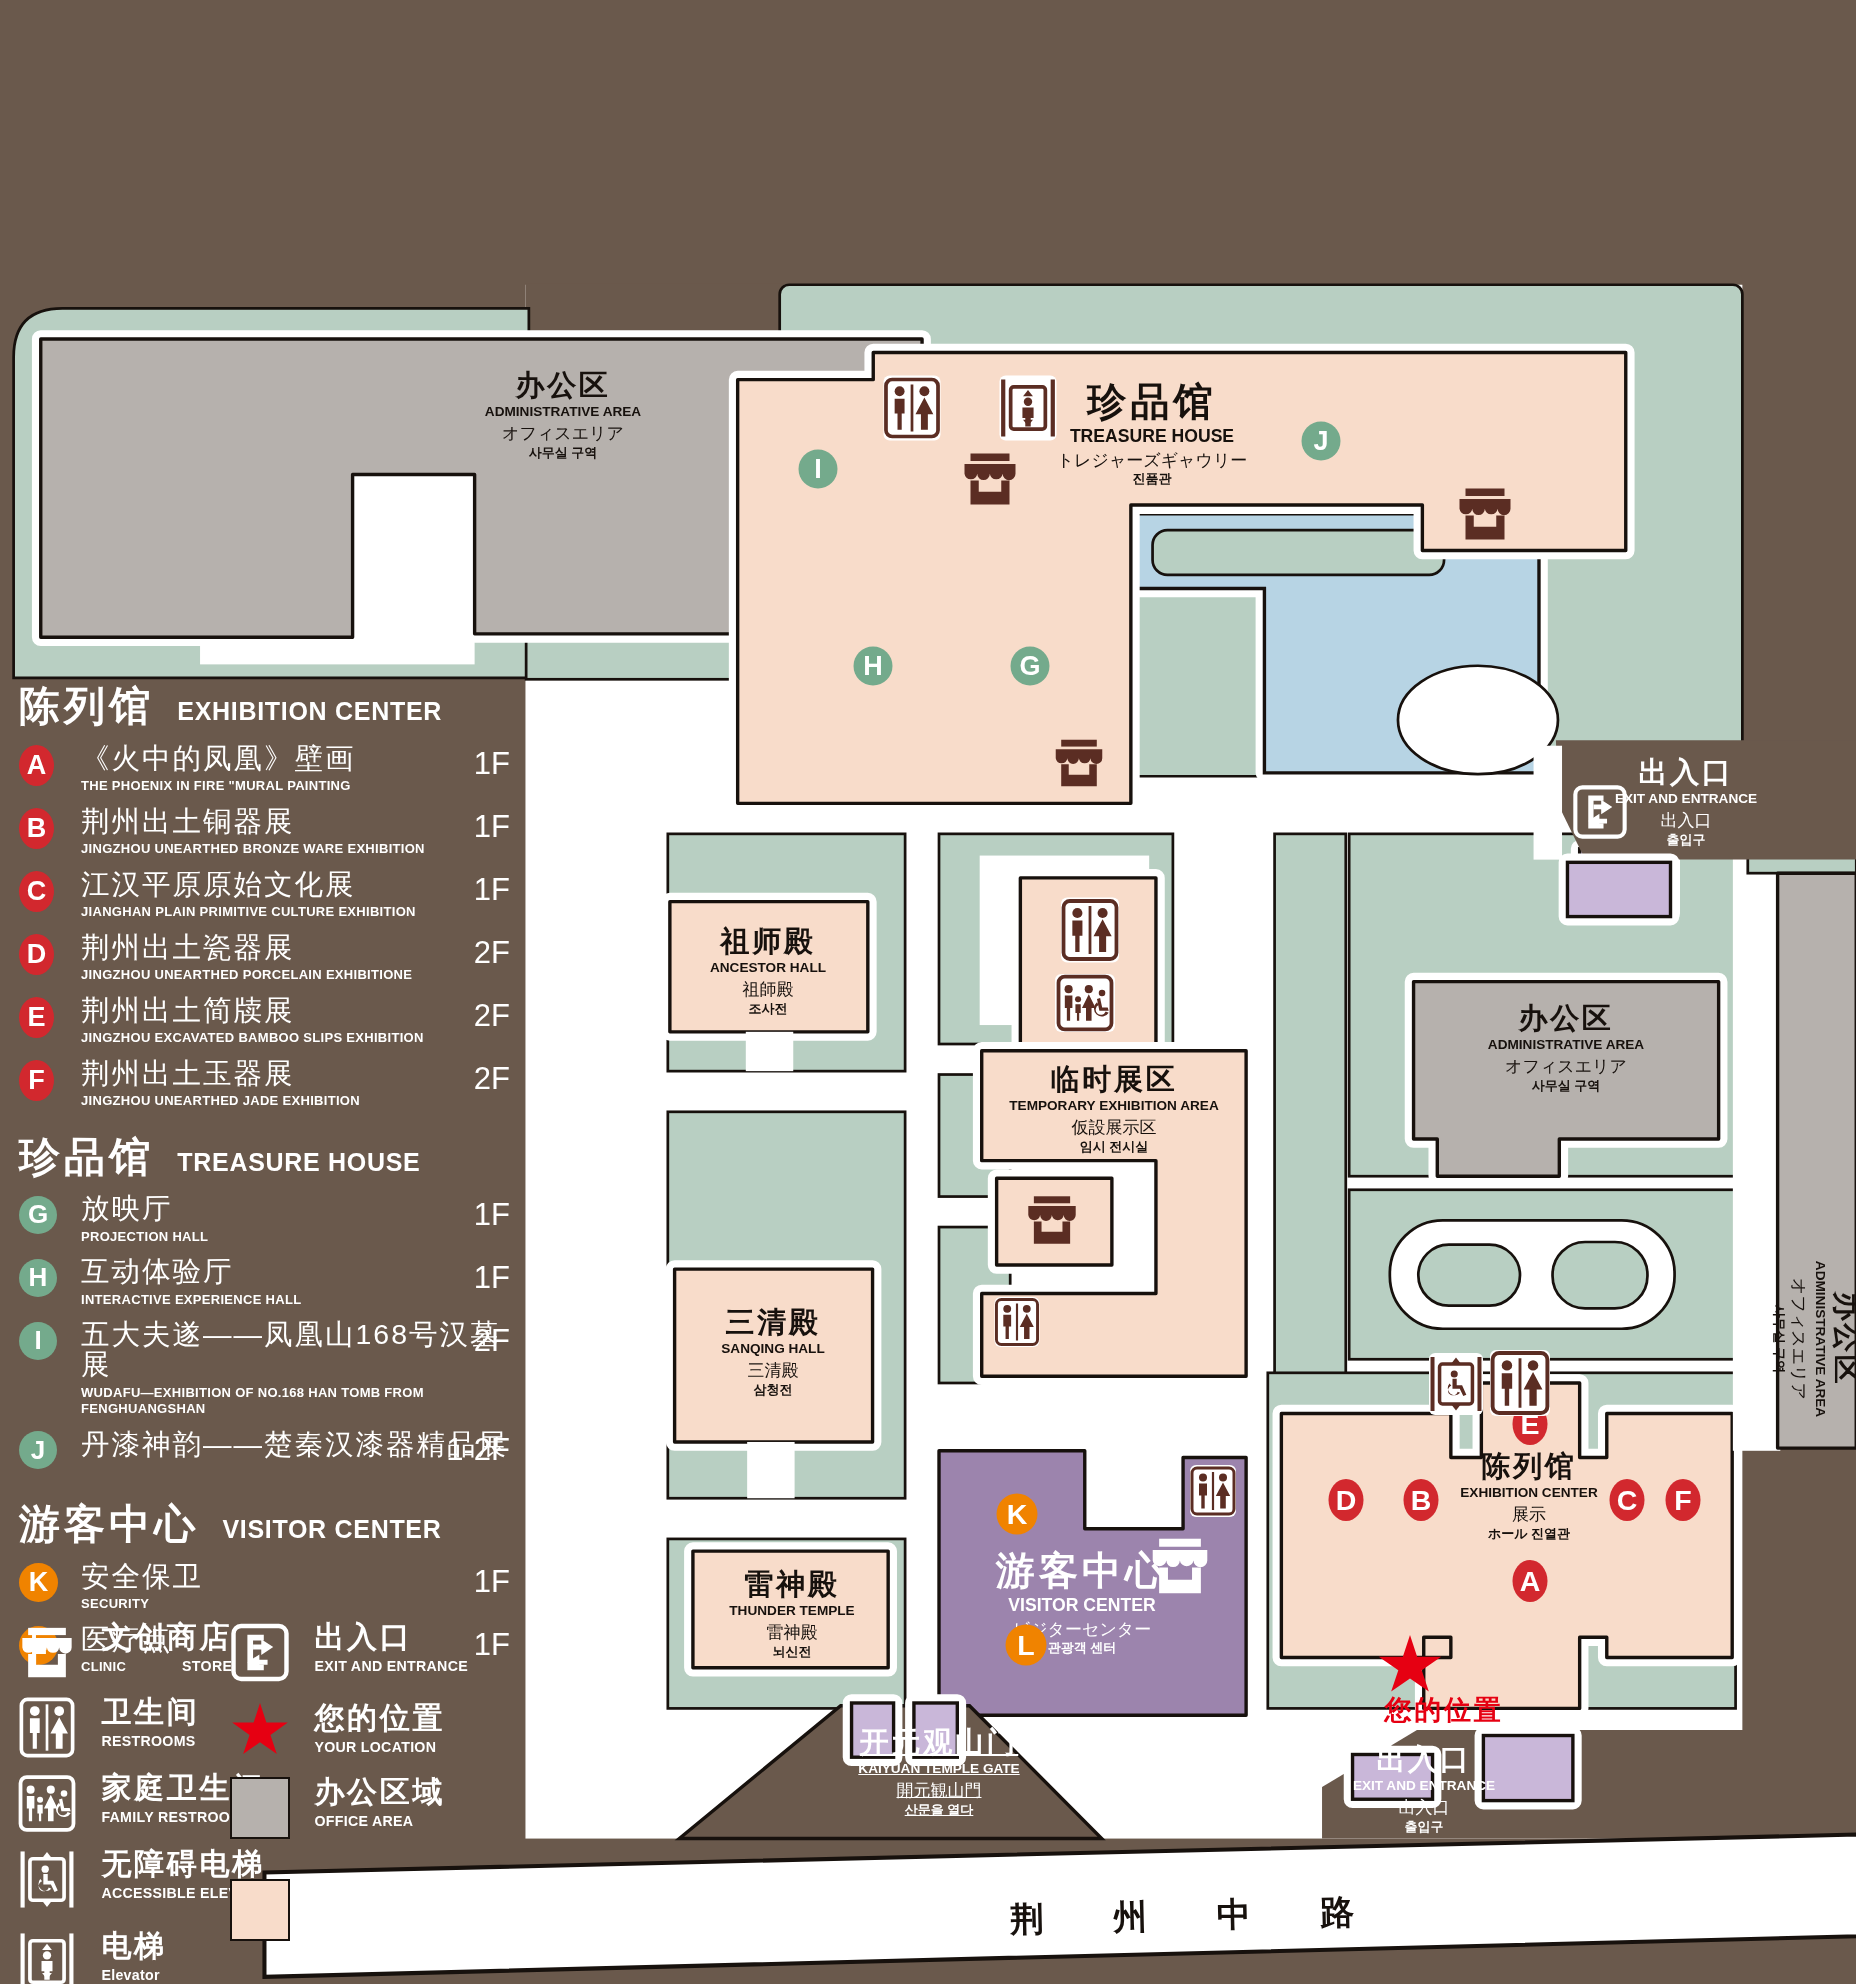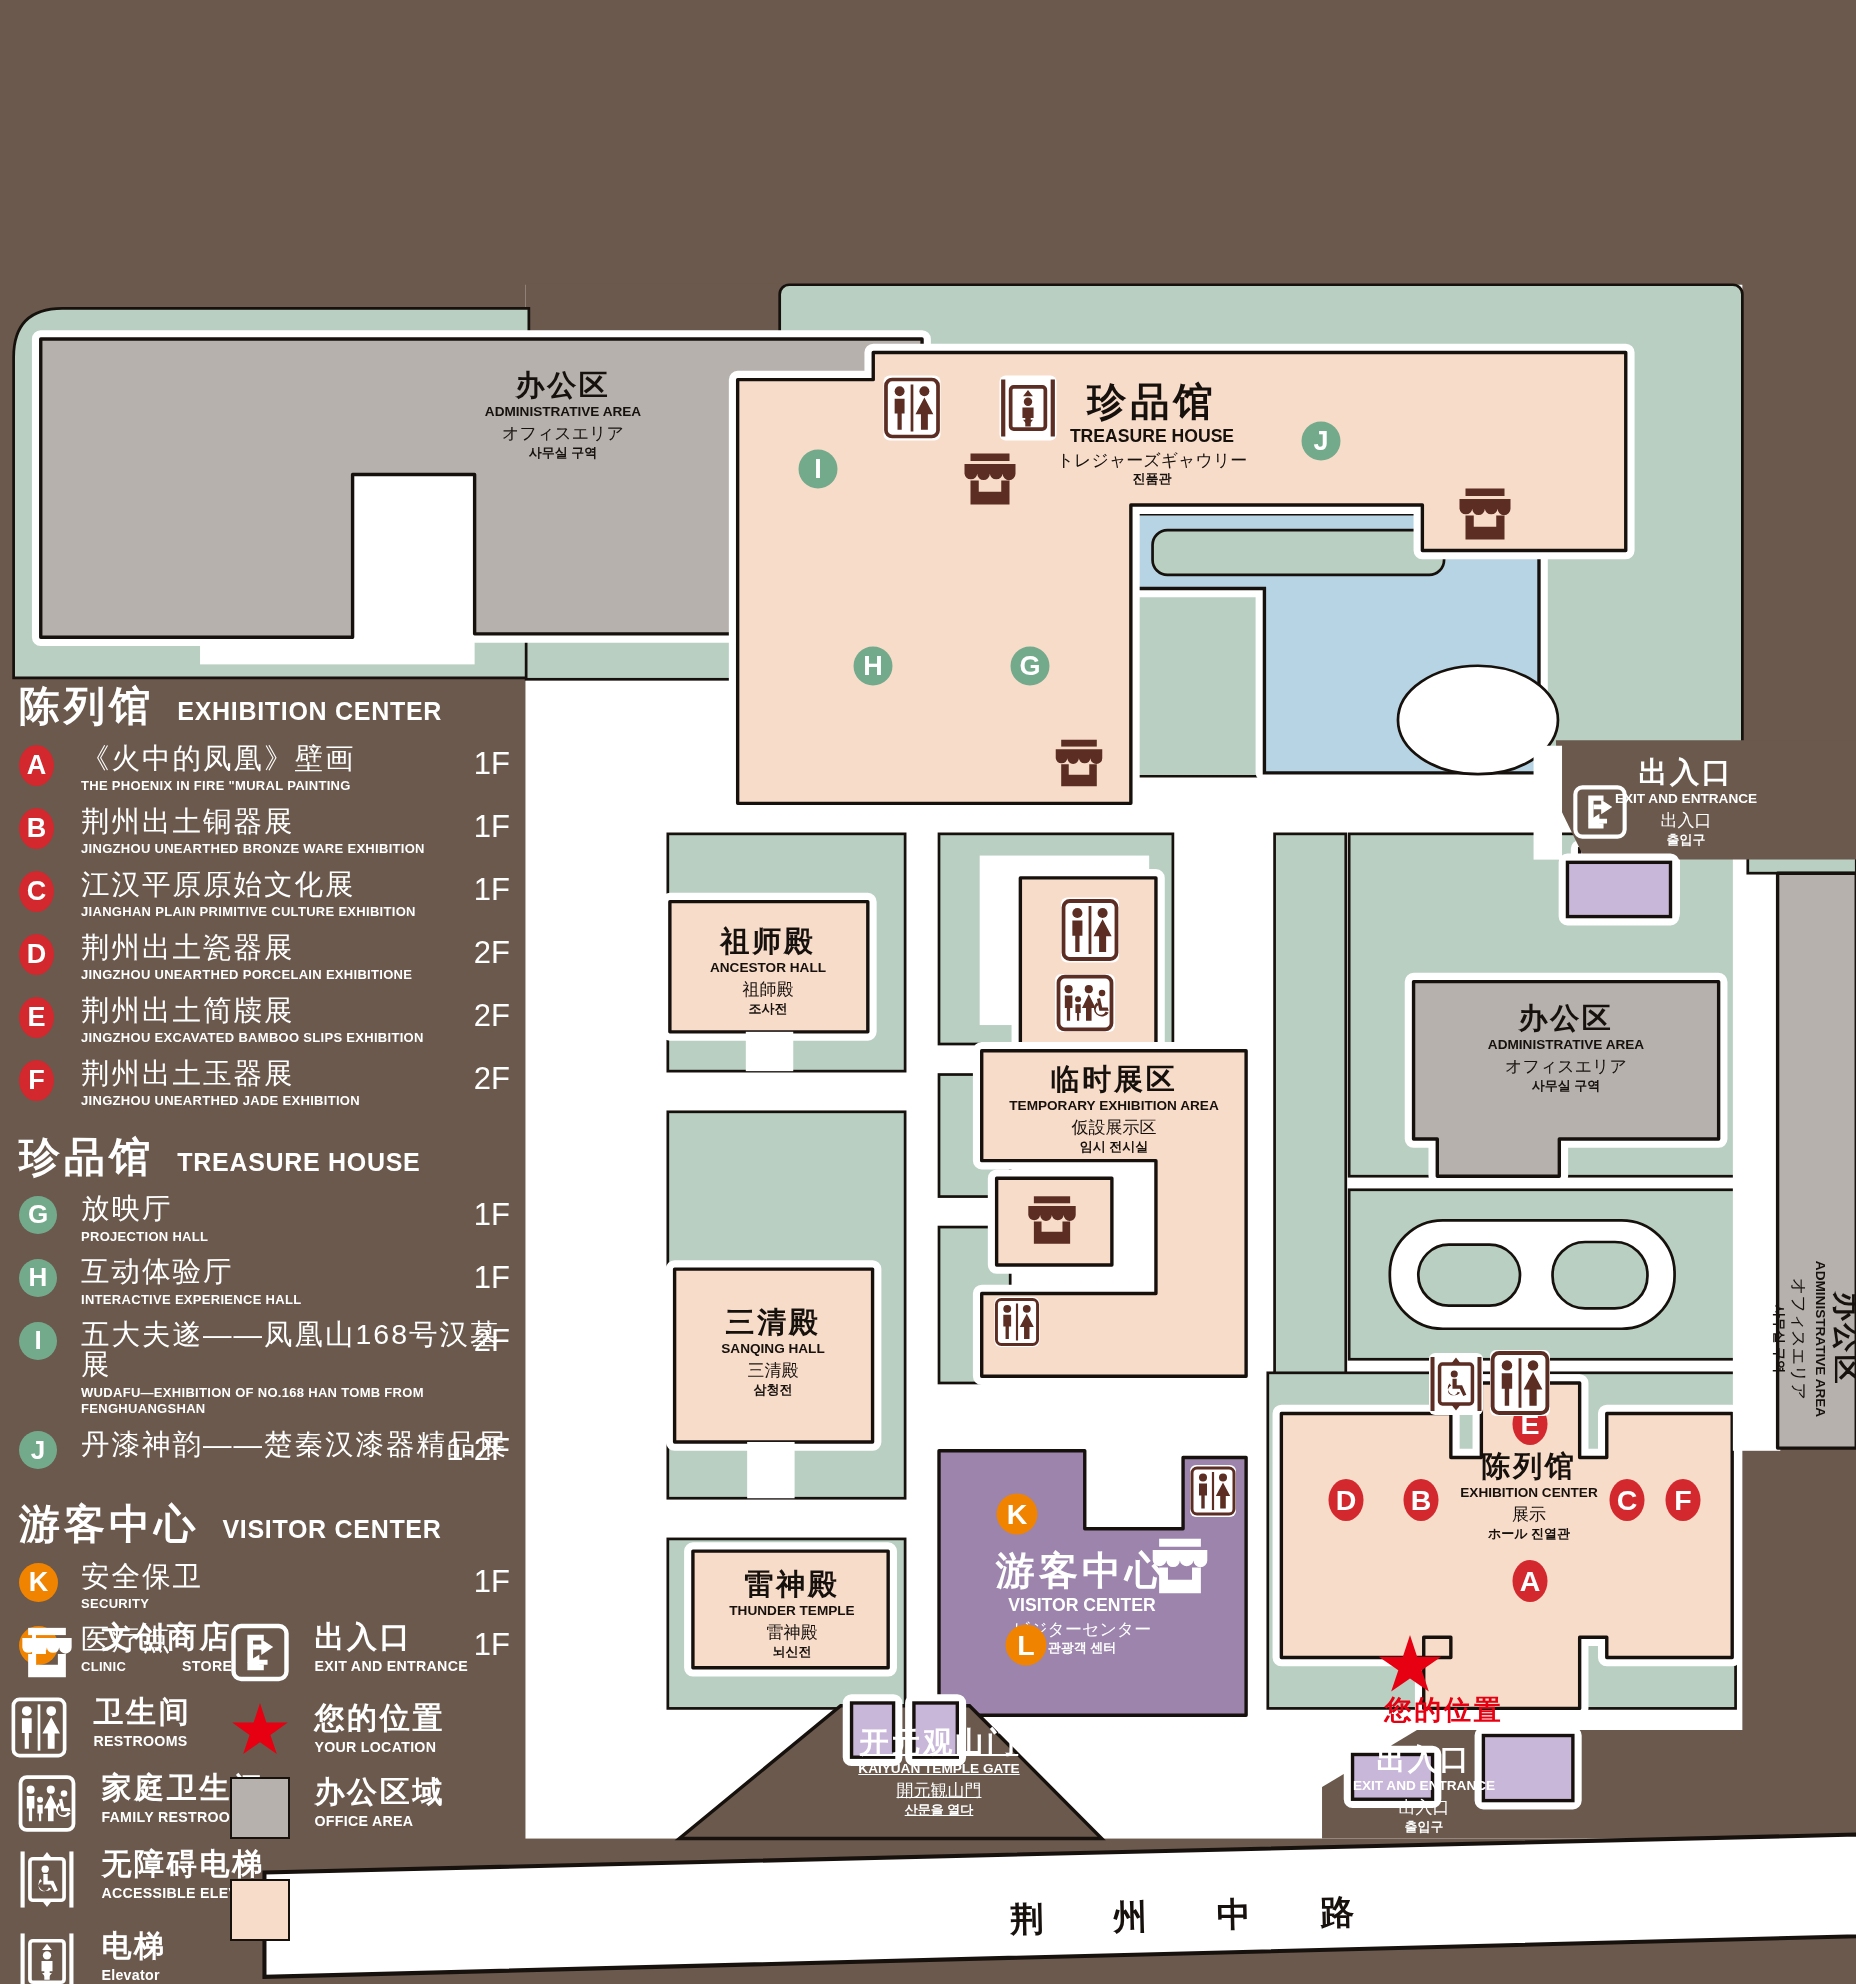--- a/index.html
+++ b/index.html
@@ -496,21 +496,21 @@
               <rect x="7" y="2" width="26" height="5" fill="currentColor"></rect>
               <path fill="currentColor" d="M3 9 h34 v6.5 a4.3 4.3 0 0 1 -8.6 0 a4.3 4.3 0 0 1 -8.5 0 a4.2 4.2 0 0 1 -8.4 0 a4.3 4.3 0 0 1 -8.5 0 z"></path>
               <path fill="currentColor" d="M7 20 v16 h26 v-16 h-5.5 v7.5 h-15 v-7.5 z"></path>
             </svg></div>
         </div>
         <div class="ileg-t">
           <div class="zh">文创商店</div>
           <div class="en">STORE</div>
         </div>
       </div>
-      <div class="ileg-row" style="left: 9px; top: 1697px; justify-content: center;">
+      <div class="ileg-row" style="left: 17px; top: 1697px; justify-content: center;">
         <div class="ileg-ic" style="color: rgb(255, 255, 255);">
           <div class="licon boxed"><svg viewBox="0 0 46 50" width="58" height="61">
               <rect x="2" y="2" width="42" height="46" rx="5" fill="none" stroke="currentColor" stroke-width="3"></rect>
               <line x1="23" y1="6" x2="23" y2="44" stroke="currentColor" stroke-width="2.2"></line>
               <circle cx="13" cy="11.5" r="4" fill="currentColor"></circle>
               <path fill="currentColor" d="M9 17.5 h8 v12 h-2.3 v13 h-3.4 V29.5 H9 z"></path>
               <circle cx="33" cy="11.5" r="4" fill="currentColor"></circle>
               <path fill="currentColor" d="M33 16.5 l7.2 13.5 h-4.4 v12.5 h-5.6 V30 h-4.4 z"></path>
             </svg></div>
         </div>

